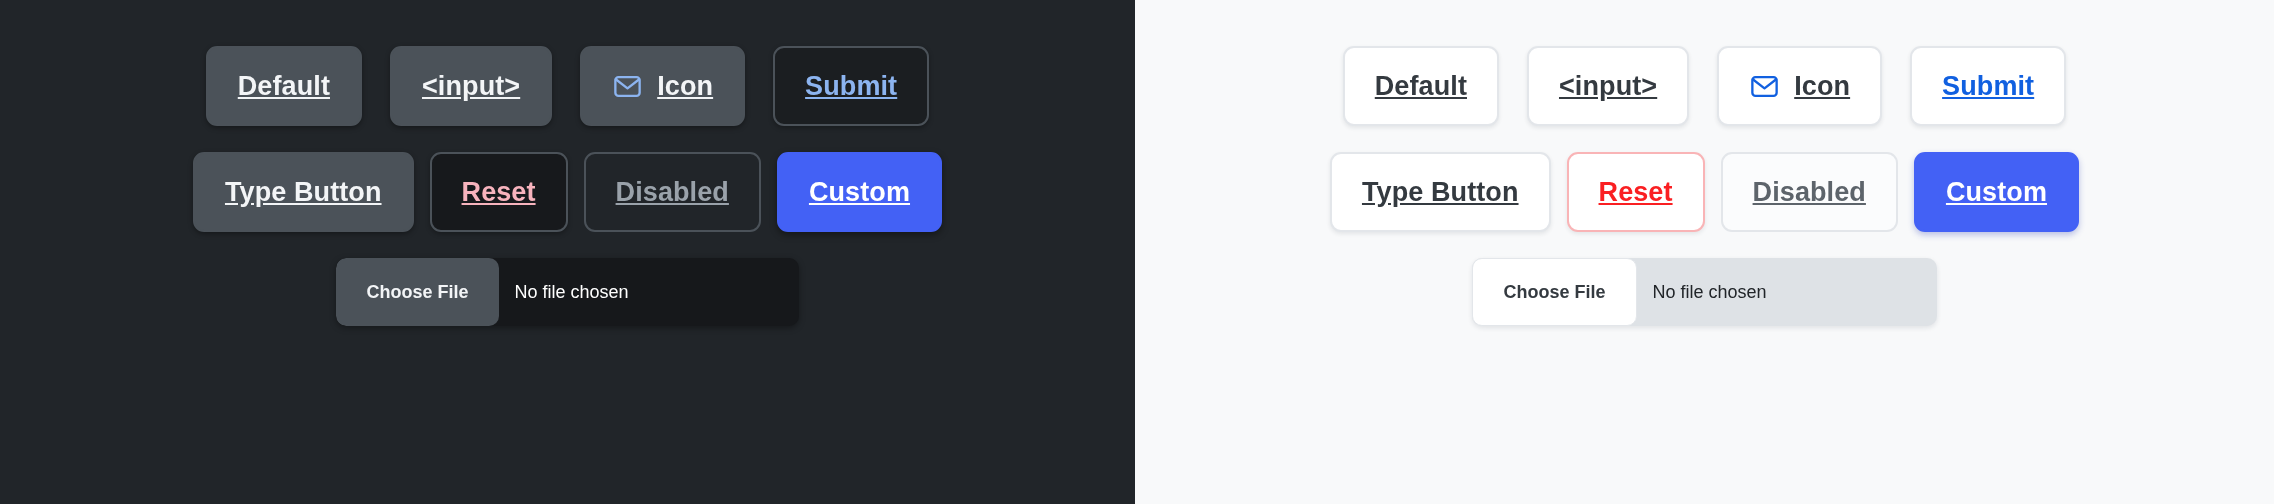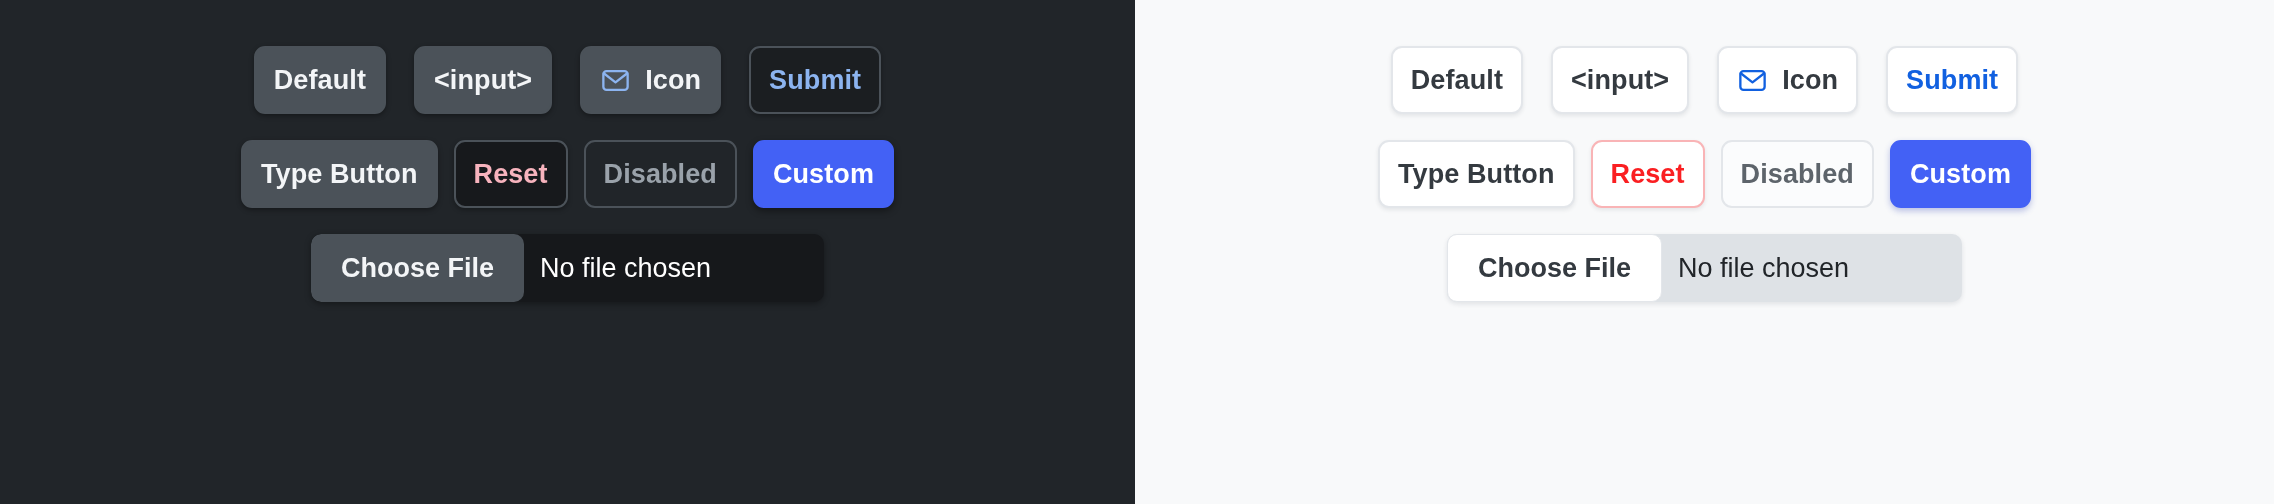--- a/index.html
+++ b/index.html
@@ -48,30 +48,31 @@
   .row--2 { gap: 16px; margin-bottom: 26px; }
   .row--3 { gap: 0; }
 
   
   .btn {
     font-family: "Liberation Sans", sans-serif;
     font-size: 27px;
     font-weight: bold;
     border-radius: 11px;
     border: 2px solid transparent;
-    padding: 0 18px;
-    height: 68px;
+    padding: 0 30px;
+    height: 80px;
     display: inline-flex;
     align-items: center;
     justify-content: center;
     gap: 14px;
     white-space: nowrap;
     cursor: pointer;
     line-height: 1;
     letter-spacing: 0.1px;
+    text-decoration: underline;
   }
 
   
   .panel--dark .btn--secondary {
     background: #4b5259;
     color: #f3f5f7;
     border-color: #4b5259;
     box-shadow: 0 2px 5px rgba(0,0,0,0.35);
   }
 
@@ -153,21 +154,21 @@
   .panel--dark .icon-env svg { stroke: #8cb4f0; }
   .panel--light .icon-env svg { stroke: #1160e0; }
 
   
   .file-input {
     display: inline-flex;
     align-items: stretch;
     height: 68px;
     border-radius: 10px;
     overflow: hidden;
-    font-size: 27px;
+    font-size: 18px;
   }
 
   .panel--dark .file-input {
     background: #16181b;
     box-shadow: 0 2px 6px rgba(0,0,0,0.35);
   }
 
   .panel--light .file-input {
     background: #dee2e6;
     box-shadow: 0 2px 5px rgba(22,28,45,0.10);

